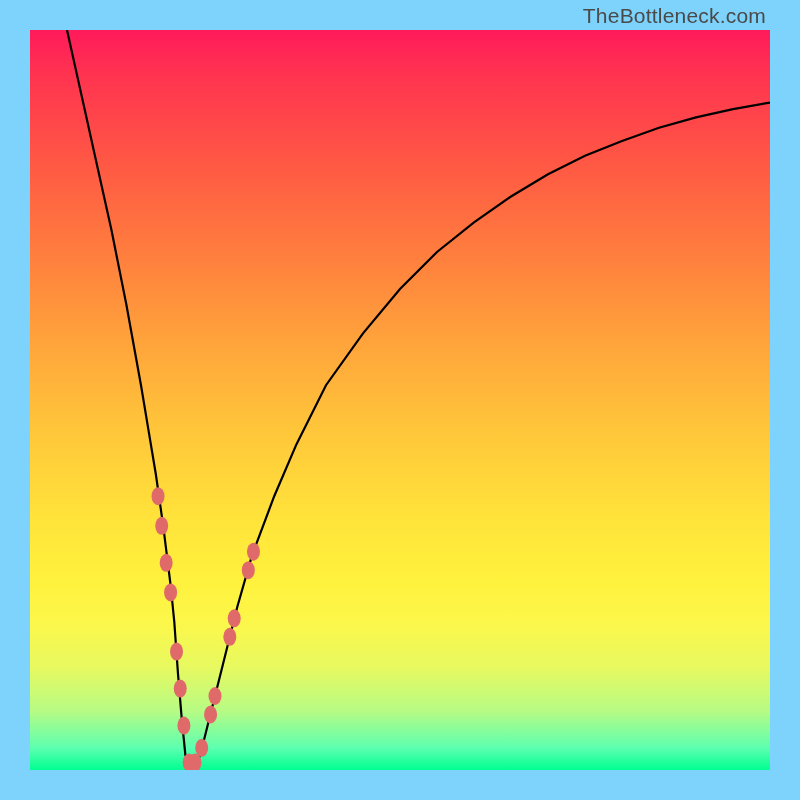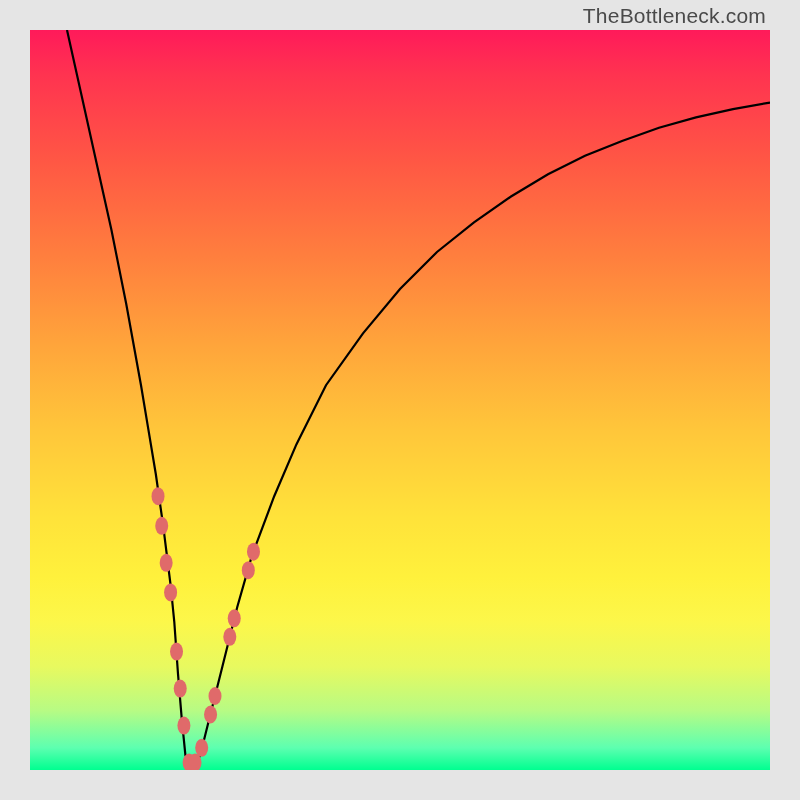--- a/index.html
+++ b/index.html
@@ -7,21 +7,21 @@
     padding: 0;
     width: 800px;
     height: 800px;
     overflow: hidden;
     background: #000;
     font-family: Arial, Helvetica, sans-serif;
   }
   .outer {
     width: 800px;
     height: 800px;
-    background: #e5e5e5;
+    background: #7dd3fc;
     position: relative;
   }
   .plot-area {
     position: absolute;
     left: 30px;
     top: 30px;
     width: 740px;
     height: 740px;
     overflow: hidden;
   }

